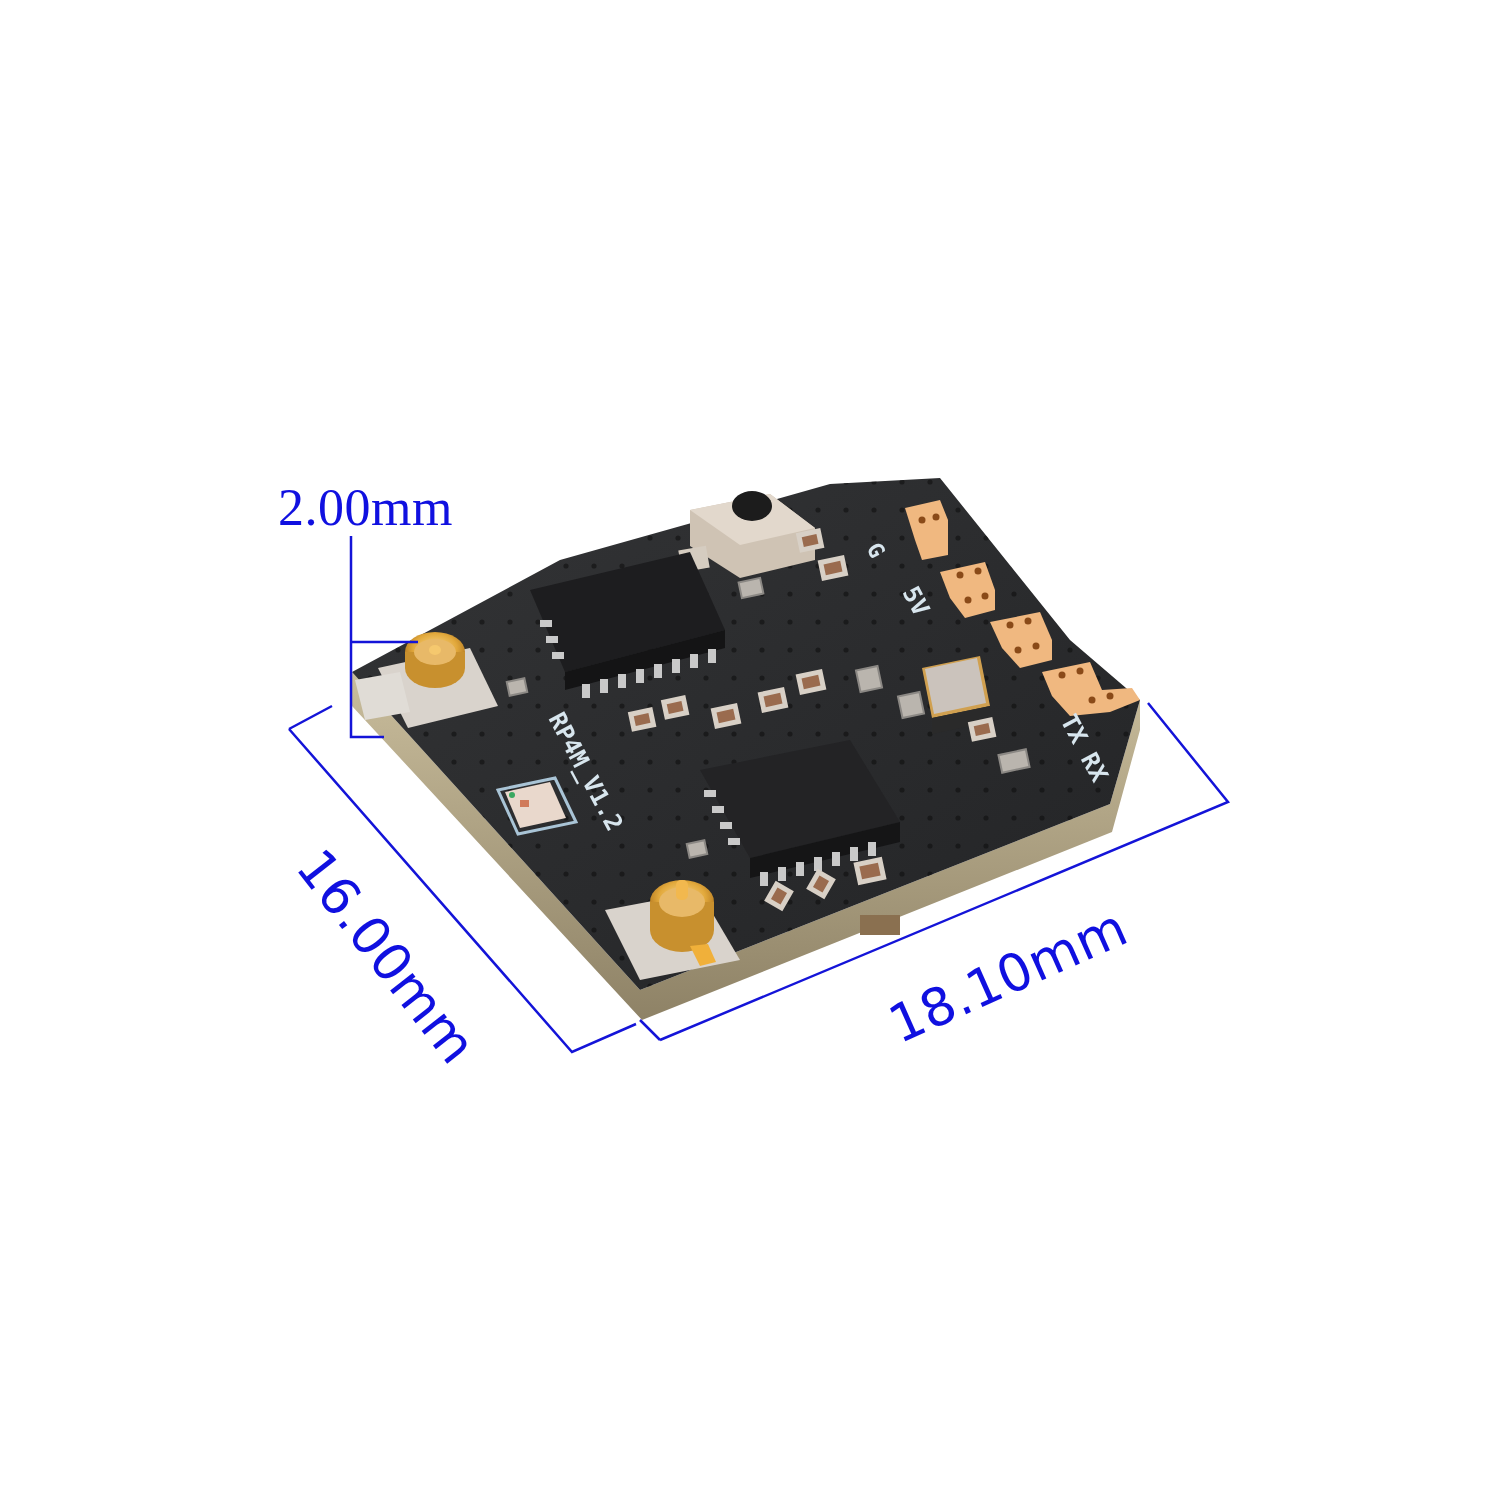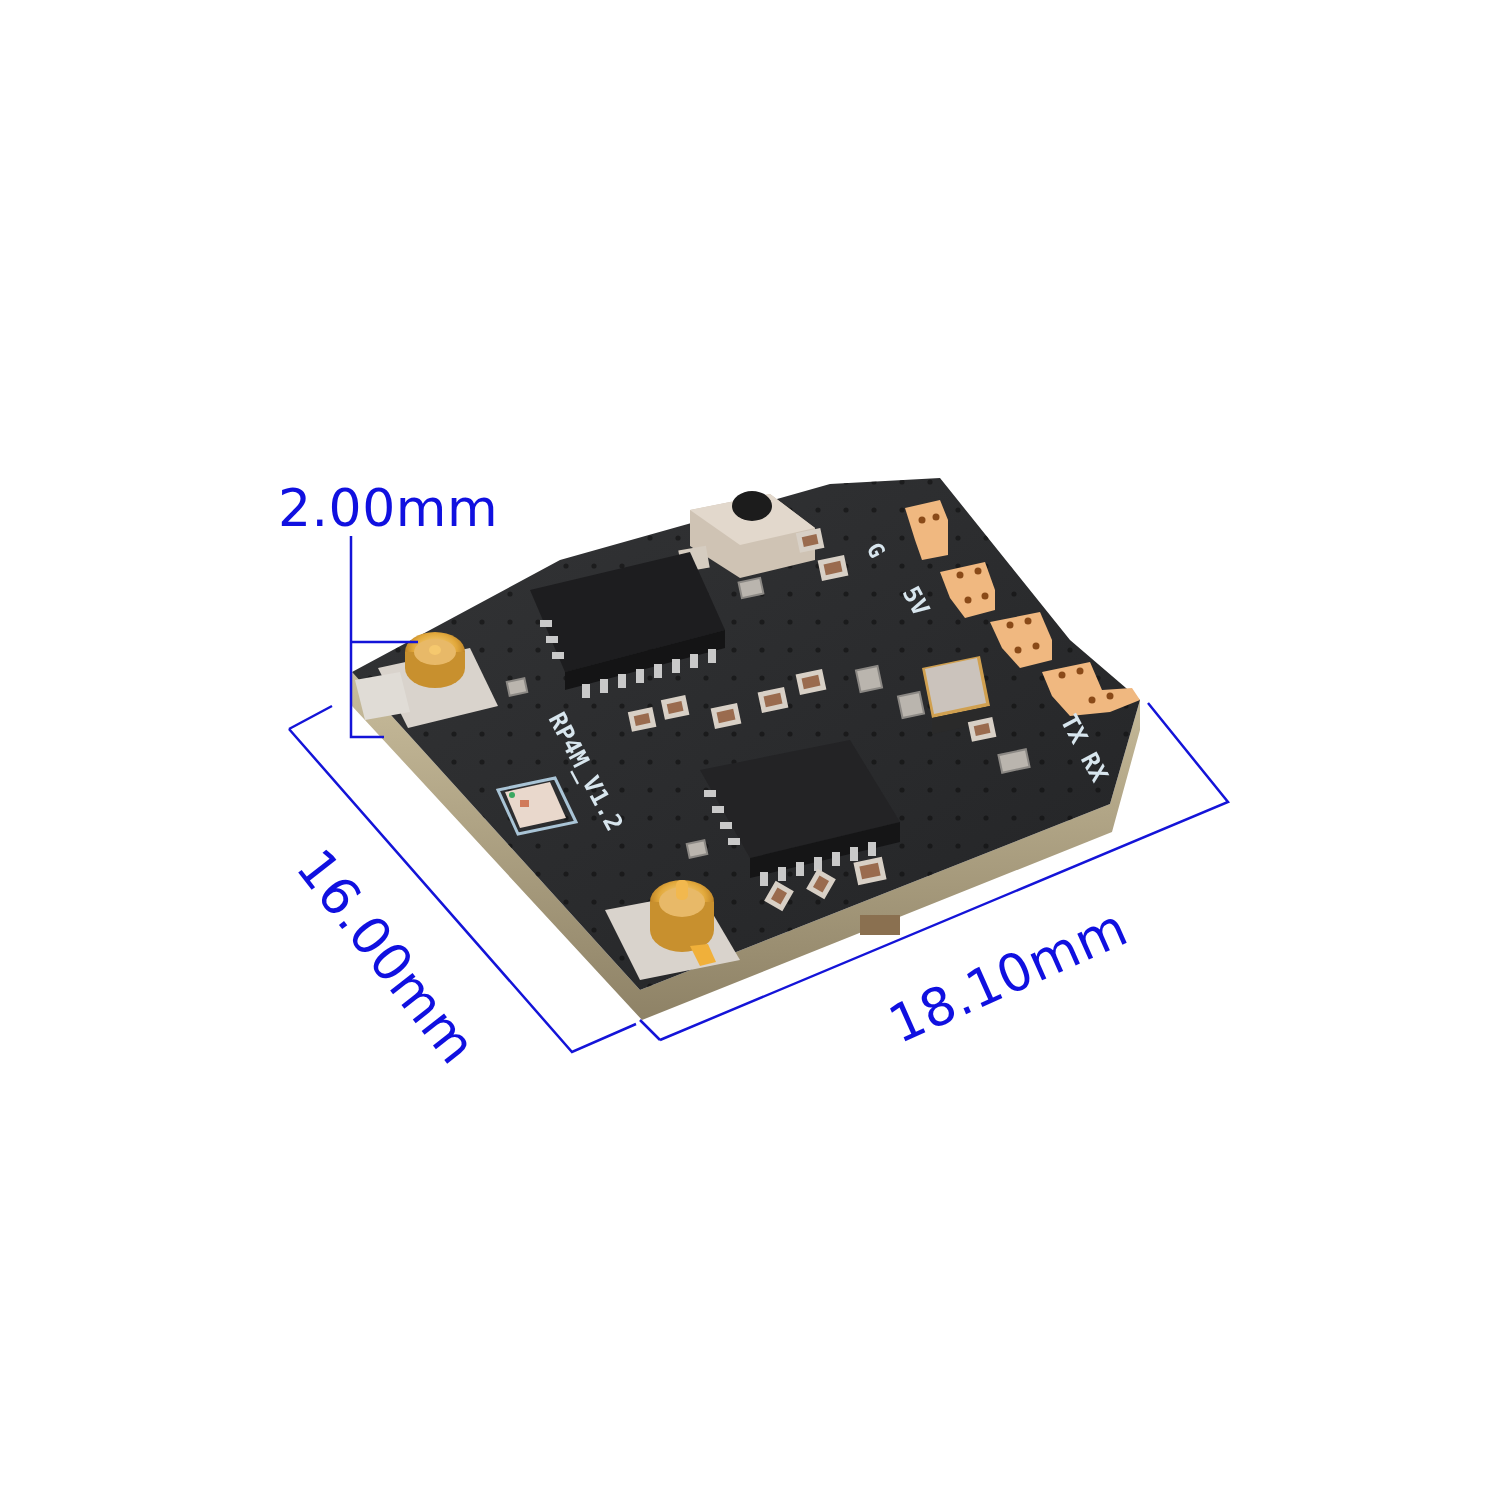--- a/index.html
+++ b/index.html
@@ -179,16 +179,16 @@
       <text class="silk" font-size="22" transform="translate(866 548) rotate(62)">G</text>
     </g>
 
     <g stroke="#1414d8" stroke-width="2.5" fill="none">
       <path d="M351 536 L351 737 L384 737 M351 642 L418 642"></path>
       <path d="M289 729 L332 706 M289 729 L572 1052 L636 1024"></path>
       <path d="M660 1040 L1228 802 L1148 703 M660 1040 L640 1020"></path>
     </g>
   </svg>
 
-  <div class="dim-label" style="left:278px; top:478px;">2.00mm</div>
+  <div class="dim-label" style="left:278px; top:478px;font-family:Liberation Serif, serif;">2.00mm</div>
   <div class="dim-label" style="left:332px; top:838px; transform: rotate(52deg);">16.00mm</div>
   <div class="dim-label" style="left:880px; top:1000px; transform: rotate(-24deg);">18.10mm</div>
 </div>
 
 </body></html>

